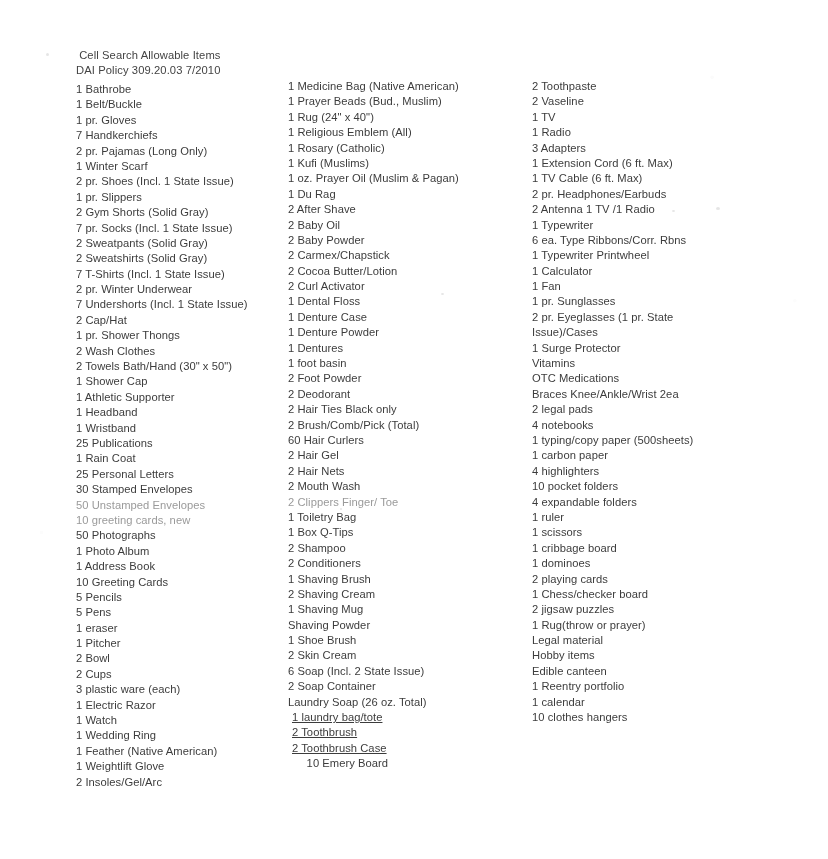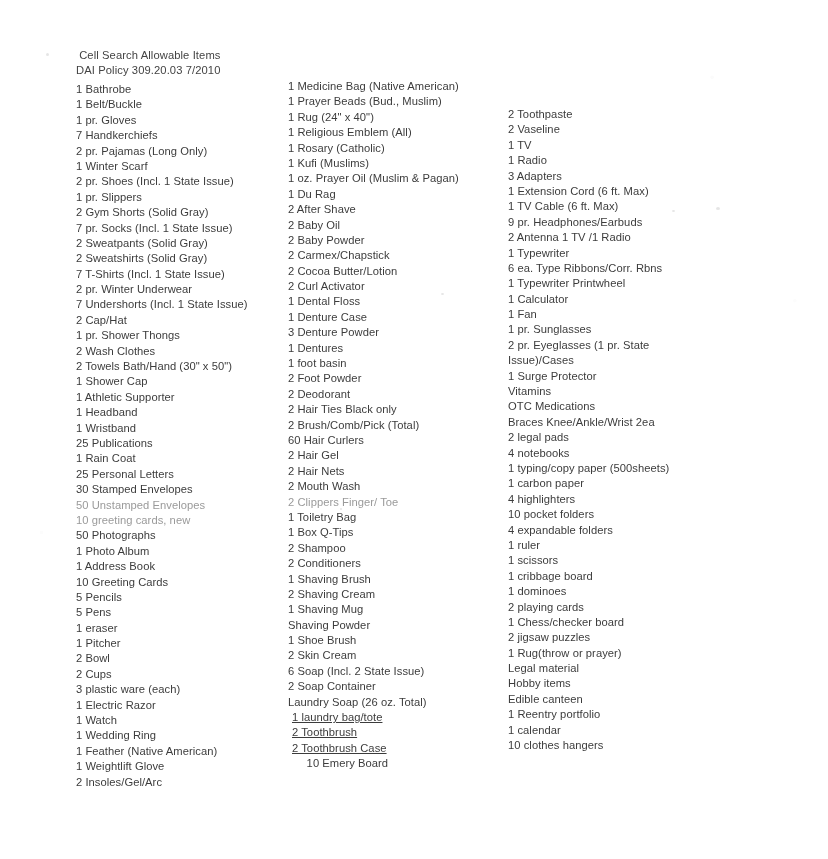--- a/index.html
+++ b/index.html
@@ -51,21 +51,21 @@
   .col {
     position: absolute;
     font-size: 11.2px;
     line-height: 15.4px;
     letter-spacing: 0.05px;
     color: #3c3c3c;
     white-space: nowrap;
   }
   #col-1 { left: 76px;  top: 82px; }
   #col-2 { left: 288px; top: 79px; }
-  #col-3 { left: 508px; top: 79px; margin-top: 28px; }
+  #col-3 { left: 532px; top: 79px; }
 
   .item {
     display: block;
     height: 15.4px;
   }
   
   .item.faded { color: #9a9a9a; }
   
   .item.outdent { margin-left: -52px; text-align: center; }
   
@@ -157,21 +157,21 @@
       <span class="item">1 oz. Prayer Oil (Muslim &amp; Pagan)</span>
       <span class="item">1 Du Rag</span>
       <span class="item">2 After Shave</span>
       <span class="item">2 Baby Oil</span>
       <span class="item">2 Baby Powder</span>
       <span class="item">2 Carmex/Chapstick</span>
       <span class="item">2 Cocoa Butter/Lotion</span>
       <span class="item">2 Curl Activator</span>
       <span class="item">1 Dental Floss</span>
       <span class="item">1 Denture Case</span>
-      <span class="item">3 Denture Powder</span>
+      <span class="item">1 Denture Powder</span>
       <span class="item">1 Dentures</span>
       <span class="item">1 foot basin</span>
       <span class="item">2 Foot Powder</span>
       <span class="item">2 Deodorant</span>
       <span class="item">2 Hair Ties Black only</span>
       <span class="item">2 Brush/Comb/Pick (Total)</span>
       <span class="item">60 Hair Curlers</span>
       <span class="item">2 Hair Gel</span>
       <span class="item">2 Hair Nets</span>
       <span class="item">2 Mouth Wash</span>
@@ -195,21 +195,21 @@
       <span class="item outdent">10 Emery Board</span>
     </div>
   <div class="col" id="col-3">
       <span class="item">2 Toothpaste</span>
       <span class="item">2 Vaseline</span>
       <span class="item">1 TV</span>
       <span class="item">1 Radio</span>
       <span class="item">3 Adapters</span>
       <span class="item">1 Extension Cord (6 ft. Max)</span>
       <span class="item">1 TV Cable (6 ft. Max)</span>
-      <span class="item">9 pr. Headphones/Earbuds</span>
+      <span class="item">2 pr. Headphones/Earbuds</span>
       <span class="item">2 Antenna 1 TV /1 Radio</span>
       <span class="item">1 Typewriter</span>
       <span class="item">6 ea. Type Ribbons/Corr. Rbns</span>
       <span class="item">1 Typewriter Printwheel</span>
       <span class="item">1 Calculator</span>
       <span class="item">1 Fan</span>
       <span class="item">1 pr. Sunglasses</span>
       <span class="item">2 pr. Eyeglasses (1 pr. State</span>
       <span class="item cont">Issue)/Cases</span>
       <span class="item">1 Surge Protector</span>

